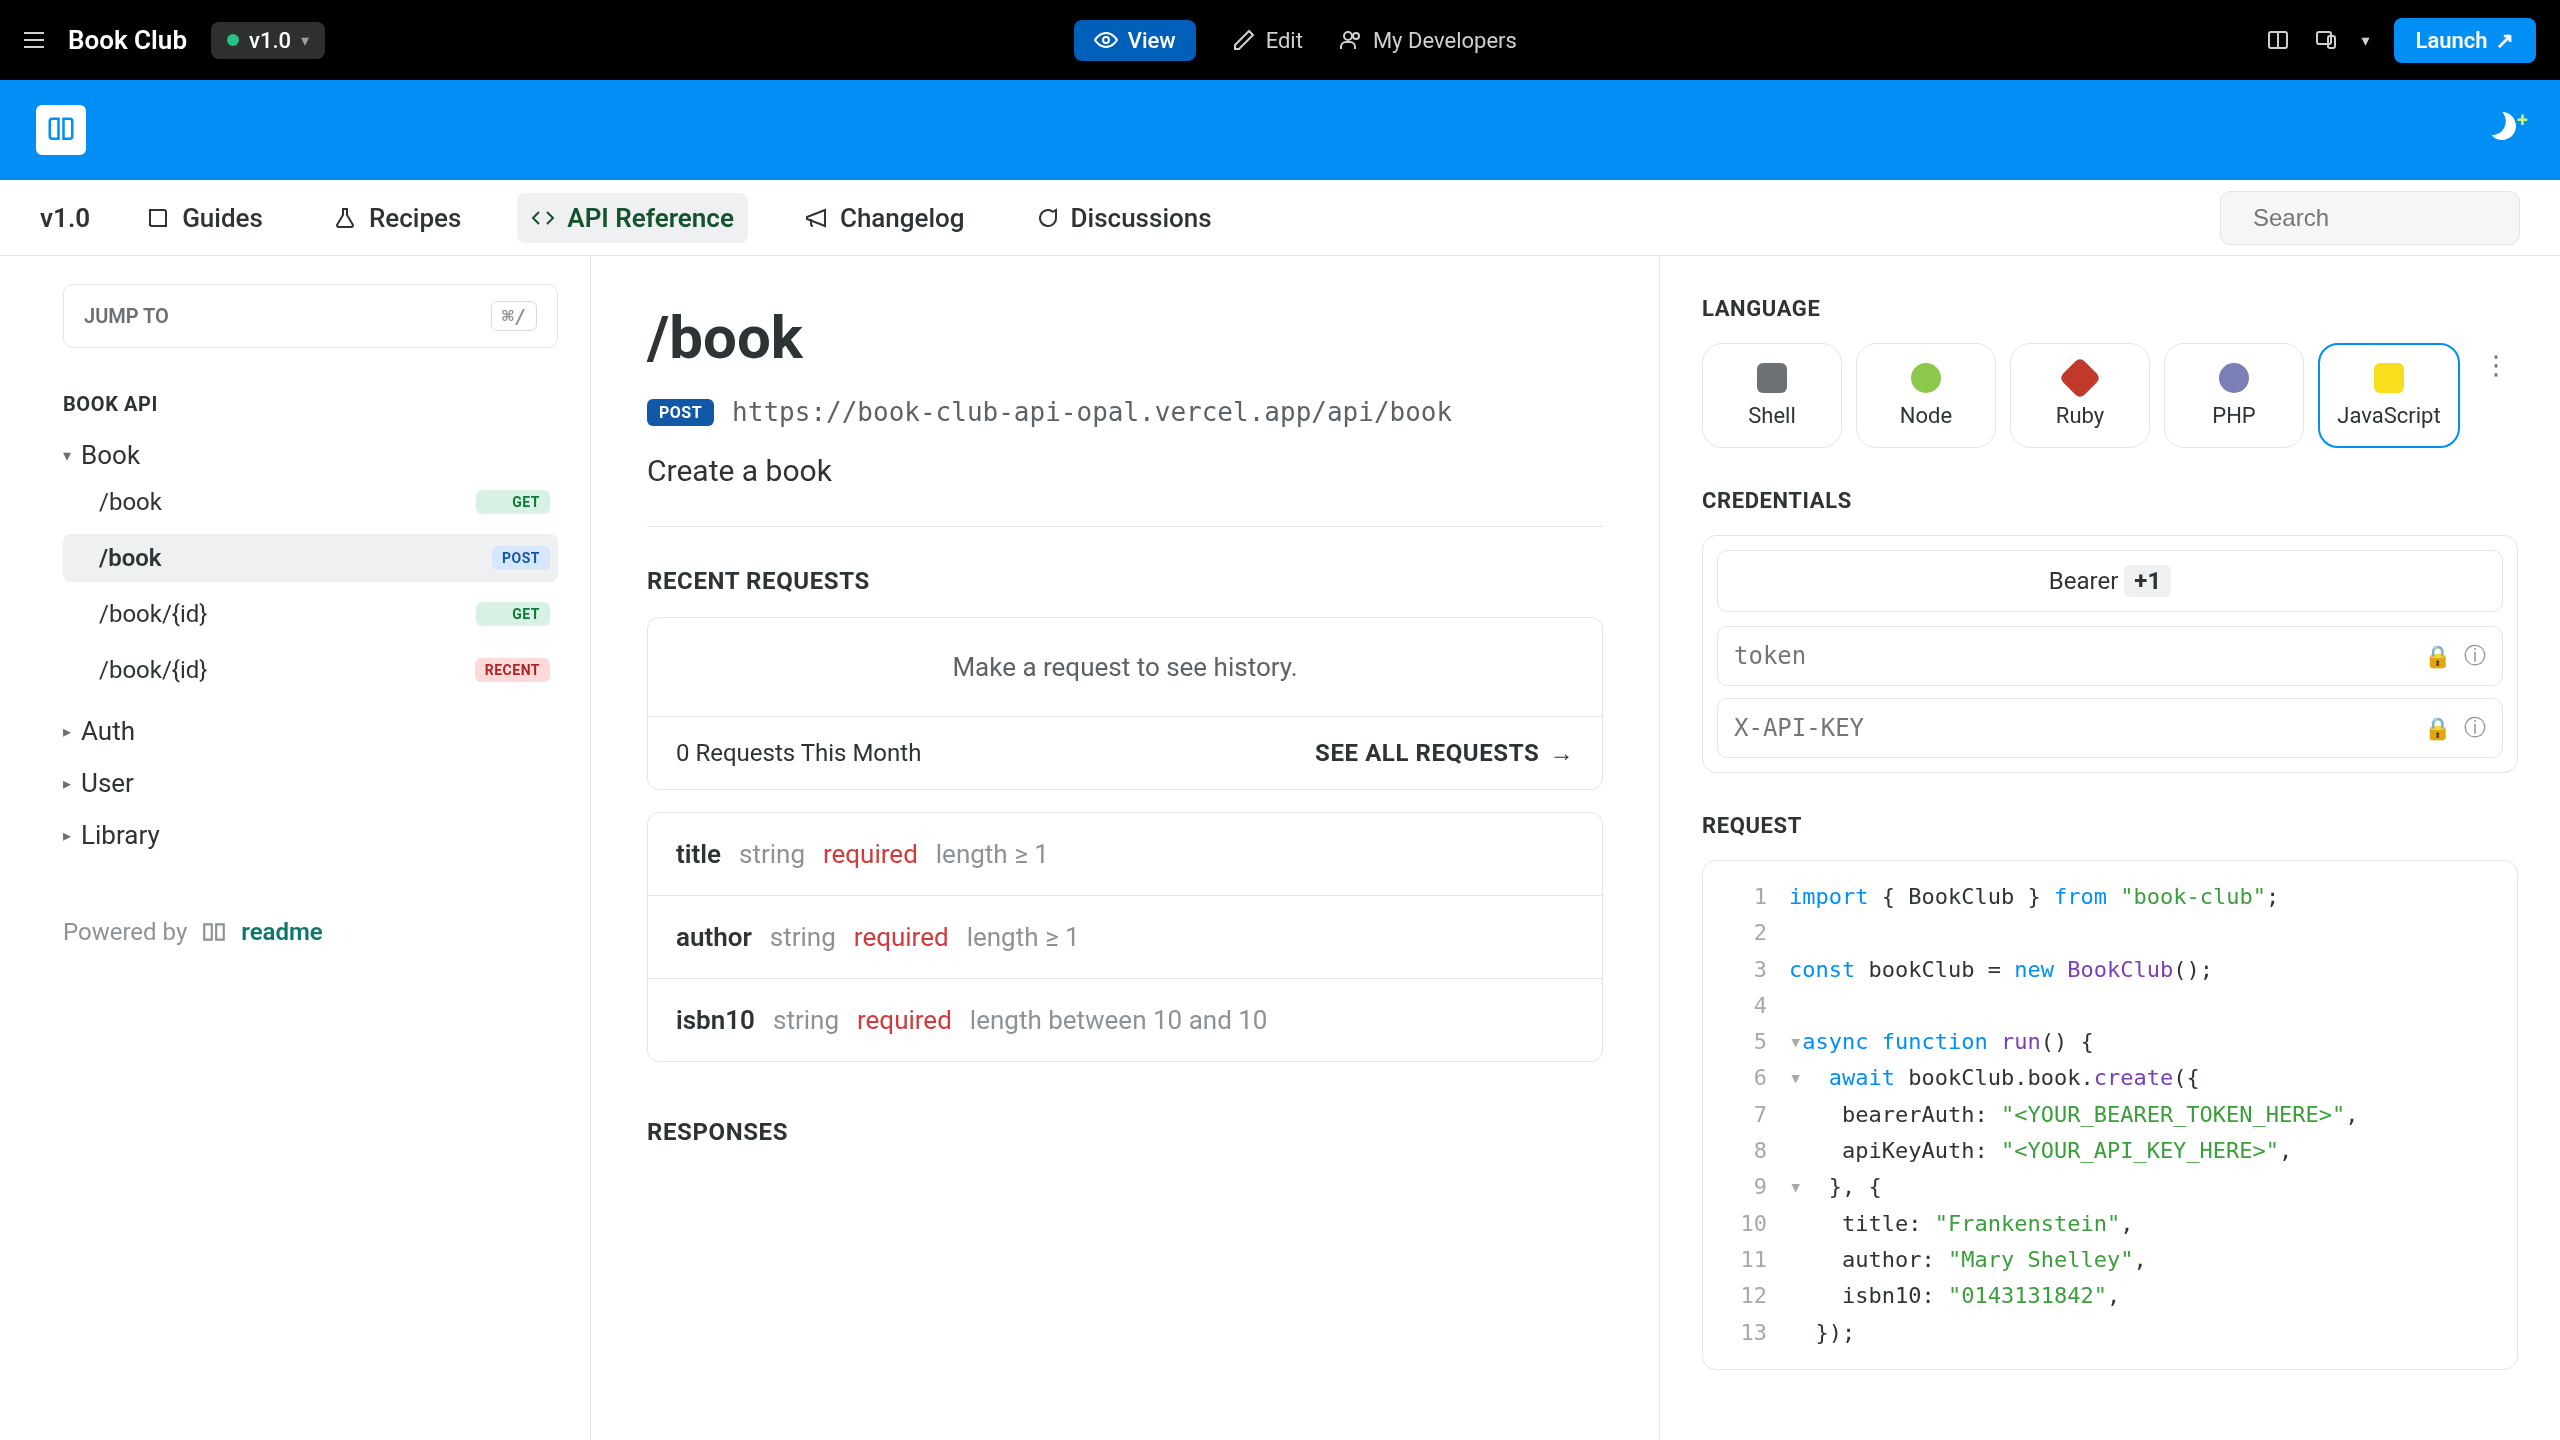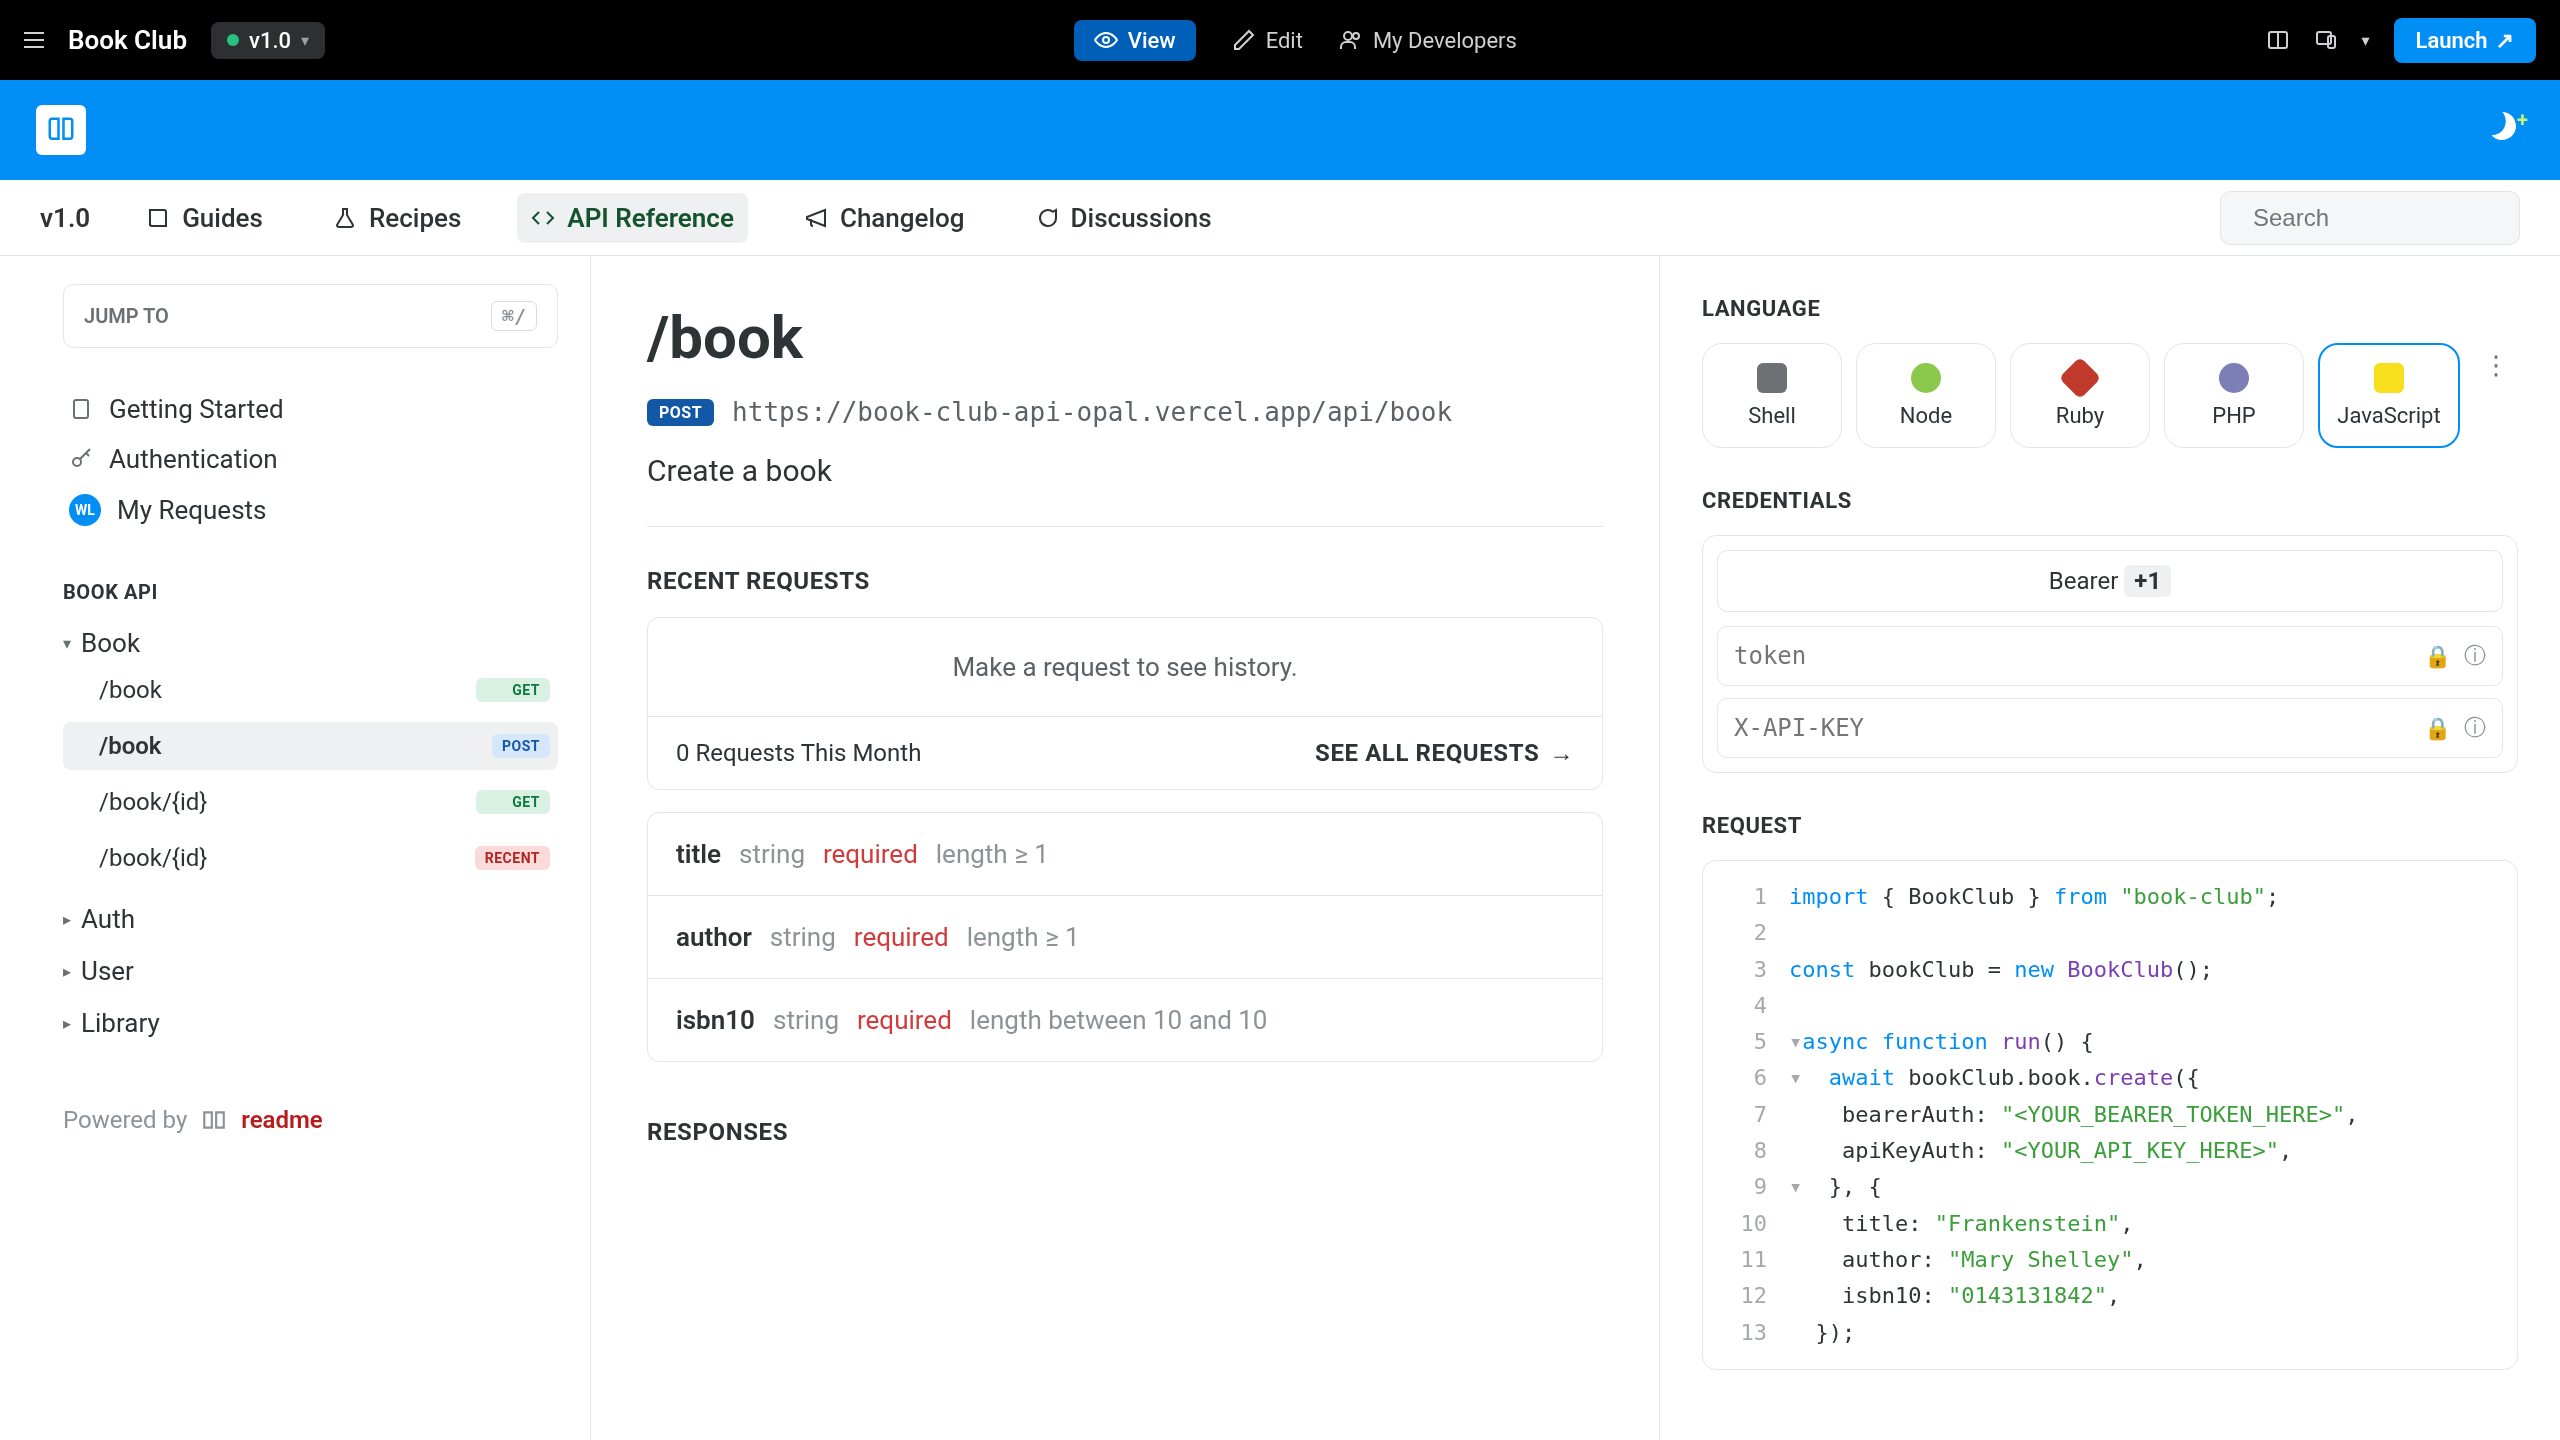--- a/index.html
+++ b/index.html
@@ -280,39 +280,20 @@
 </div>
 
 <div class="main">
 
   <div class="sidebar">
     <div class="jumpbox">
       <span>JUMP TO</span>
       <span class="kbd2">⌘/</span>
     </div>
 
-    <div class="side-section">
-      <div class="side-item">
-        <svg class="ic side-icon" viewBox="0 0 24 24">
-            <rect x="5" y="3" width="14" height="18" rx="2"></rect>
-          </svg>
-        <span>Getting Started</span>
-      </div>
-      <div class="side-item">
-        <svg class="ic side-icon" viewBox="0 0 24 24">
-            <circle cx="8" cy="15" r="4"></circle>
-            <path d="M11 12L21 2M17 6l3 3"></path>
-          </svg>
-        <span>Authentication</span>
-      </div>
-      <div class="side-item">
-        <span class="wl-badge">WL</span>
-        <span>My Requests</span>
-      </div>
-    </div>
 
     <div class="side-heading">BOOK API</div>
     <div class="tree-root">
       <span class="caret">▾</span>
       <span>Book</span>
     </div>
 
     <div class="endpoint-row">
       <span>/book</span>
       <span class="method-pill m-get">GET</span>
@@ -341,21 +322,21 @@
     <div class="tree-collapsed">
       <span class="caret">▸</span>
       <span>Library</span>
     </div>
 
     <div class="powered">
       <span>Powered by</span>
       <svg viewBox="0 0 24 24" width="26" height="26" stroke="#8d9296" fill="none" stroke-width="2">
           <path d="M3 5h7v14H3zM14 5h7v14h-7z"></path>
         </svg>
-      <span style="font-weight:600;color:#b91c1c">readme</span>
+      <span style="font-weight:600;color:#0f766e">readme</span>
     </div>
   </div>
 
   <div class="content">
     <h1 class="page-title">/book</h1>
     <div class="url-row">
       <span class="post-badge">POST</span>
       <span class="url-text">https://book-club-api-opal.vercel.app/api/book</span>
     </div>
     <div class="desc">Create a book</div>

